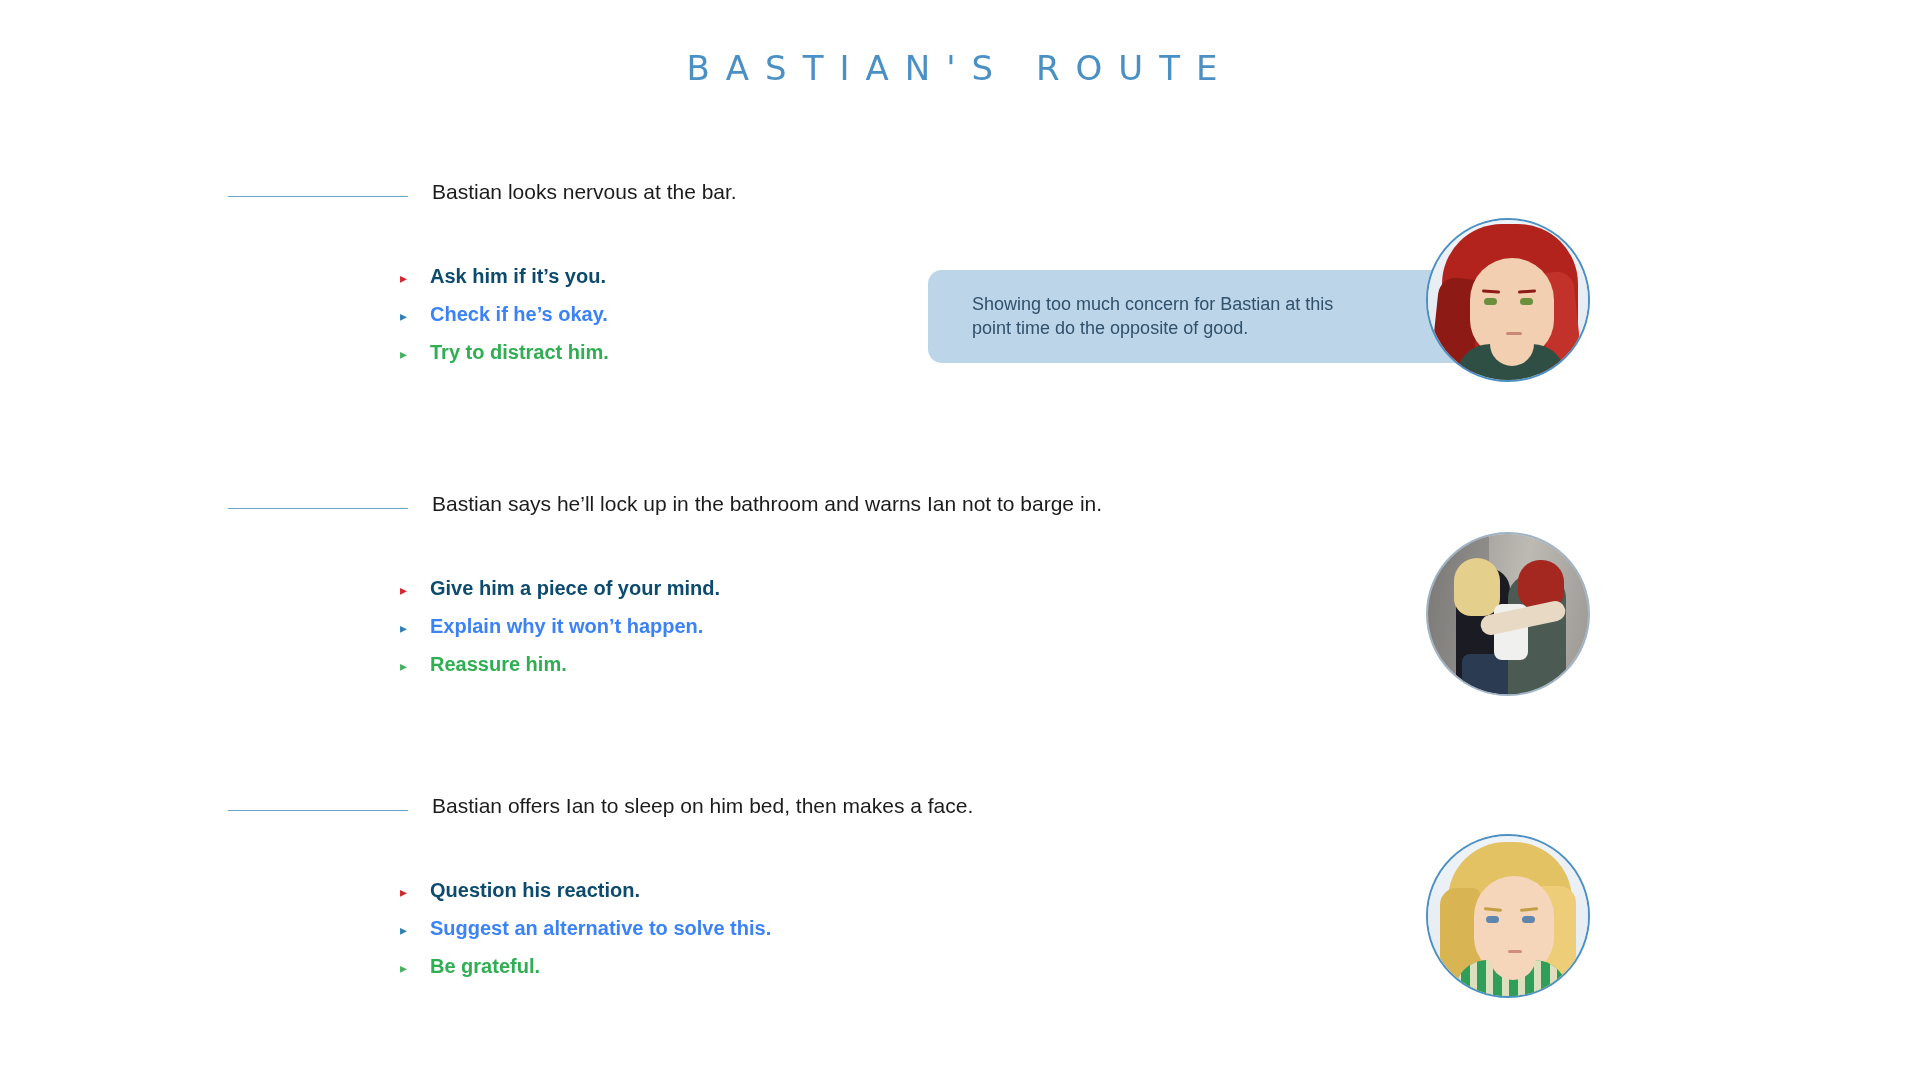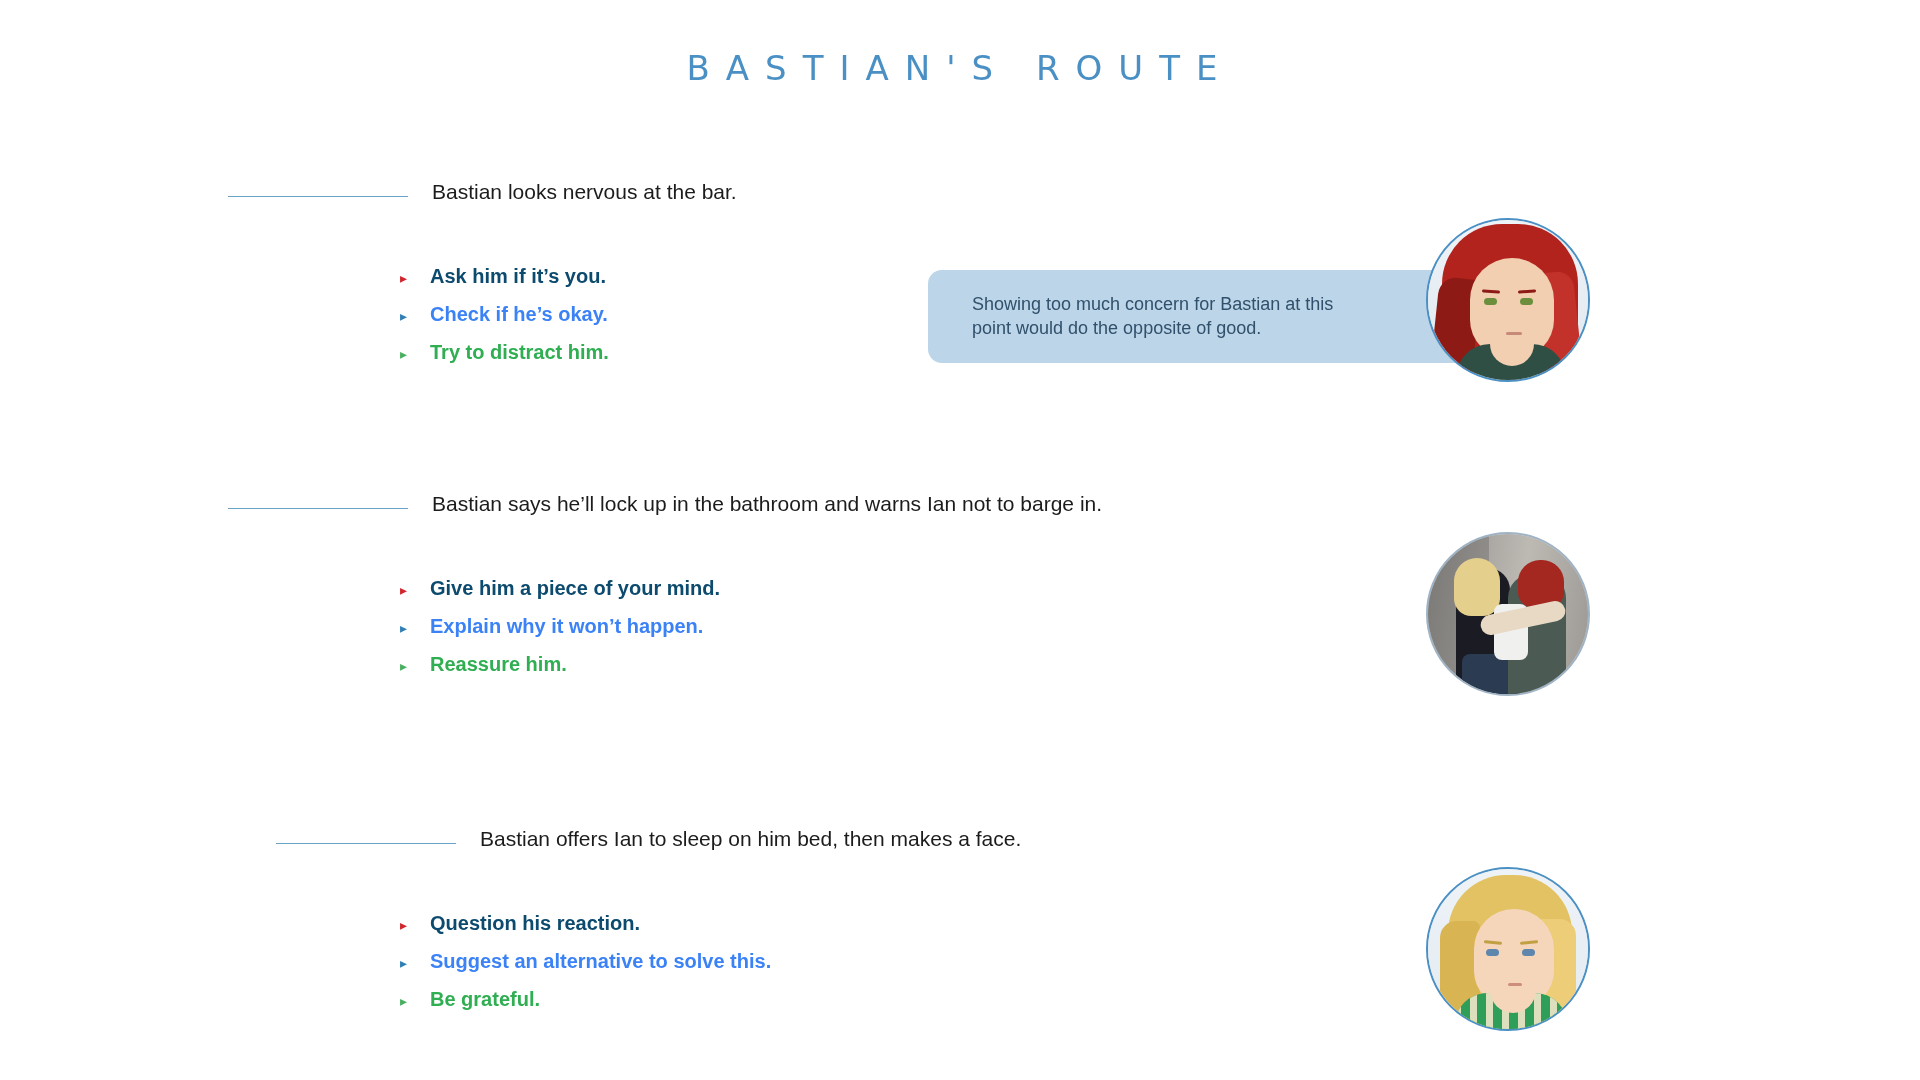--- a/index.html
+++ b/index.html
@@ -28,21 +28,21 @@
     font-weight: 400;
     letter-spacing: 16px;
     color: #4a90c4;
     font-family: "DejaVu Sans", sans-serif;
   }
 
   
   .section { position: absolute; left: 0; width: 1920px; }
   .s1 { top: 180px; }
   .s2 { top: 492px; }
-  .s3 { top: 827px; padding-left: 48px; }
+  .s3 { top: 794px; }
 
   .prompt-row {
     position: relative;
     height: 34px;
   }
   .rule {
     position: absolute;
     left: 228px;
     top: 16px;
     width: 180px;
@@ -237,21 +237,21 @@
       <div class="choice">
         <span class="arrow a-blue">▸</span>
         <span class="choice-label c-blue">Check if he’s okay.</span>
       </div>
       <div class="choice">
         <span class="arrow a-green">▸</span>
         <span class="choice-label c-green">Try to distract him.</span>
       </div>
     </div>
 
-    <div class="note note-1">Showing too much concern for Bastian at this point would do the opposite of good.</div>
+    <div class="note note-1">Showing too much concern for Bastian at this point time do the opposite of good.</div>
 
     <div class="avatar av-1">
       <div class="av-inner">
         <div class="bast-bg"></div>
         <div class="bast-hair"></div>
         <div class="bast-hair2"></div>
         <div class="bast-hair3"></div>
         <div class="bast-face"></div>
         <div class="bast-brow l"></div>
         <div class="bast-brow r"></div>

